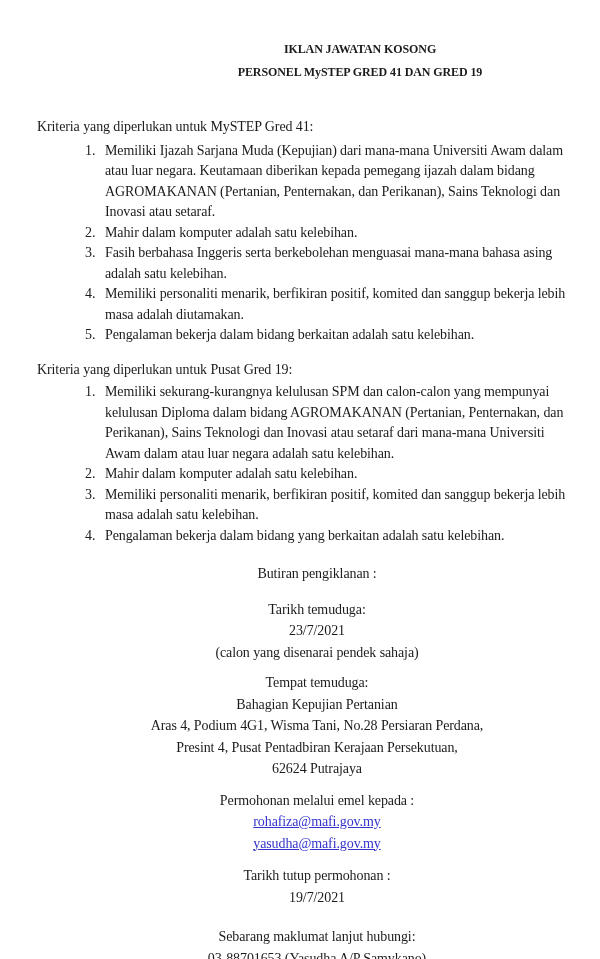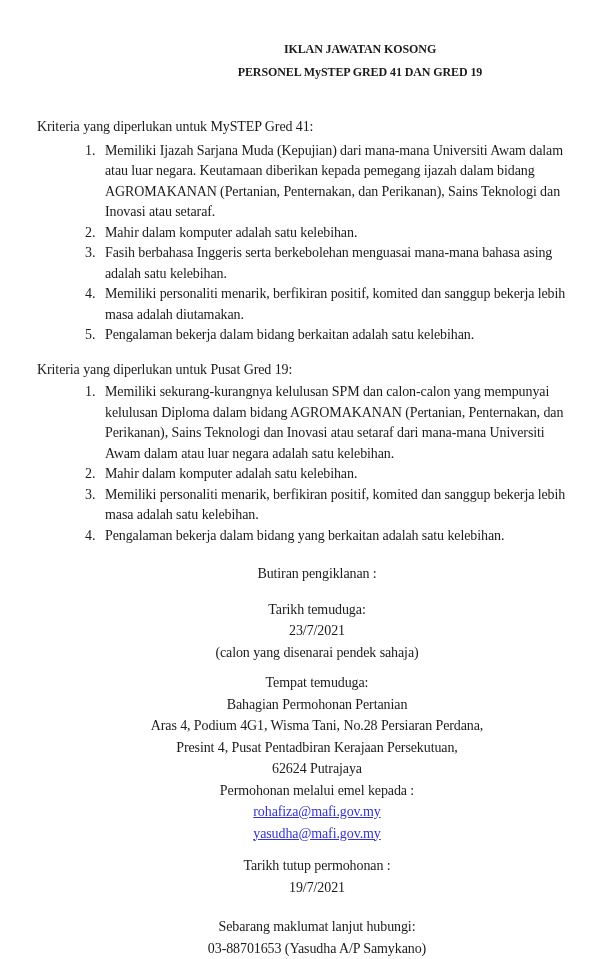--- a/index.html
+++ b/index.html
@@ -46,21 +46,21 @@
   }
   .centered {
     margin-left: 37px;
     margin-right: 3px;
     text-align: center;
     line-height: 21.5px;
   }
   .details-intro { margin-top: 17px; }
   .group-interview   { margin-top: 14px; }
   .group-venue       { margin-top: 9px; }
-  .group-application { margin-top: 0; }
+  .group-application { margin-top: 10px; }
   .group-closing     { margin-top: 11px; }
   .group-contact     { margin-top: 18px; }
   .b { font-weight: 400; }
   .email-link {
     display: block;
     color: var(--link-color, #3333cc);
     text-decoration: underline;
   }
 </style>
 </head>
@@ -129,21 +129,21 @@
   <div class="centered details-intro">Butiran pengiklanan :</div>
 
   <div class="centered group-interview">
     <div class="b">Tarikh temuduga:</div>
     <div class="b">23/7/2021</div>
     <div class="b">(calon yang disenarai pendek sahaja)</div>
   </div>
 
   <div class="centered group-venue">
     <div class="b">Tempat temuduga:</div>
-    <div>Bahagian Permohonan Pertanian</div>
+    <div>Bahagian Kepujian Pertanian</div>
     <div>Aras 4, Podium 4G1, Wisma Tani, No.28 Persiaran Perdana,</div>
     <div>Presint 4, Pusat Pentadbiran Kerajaan Persekutuan,</div>
     <div>62624 Putrajaya</div>
   </div>
 
   <div class="centered group-application">
     <div class="b">Permohonan melalui emel kepada :</div>
     <a href="#" class="email-link">rohafiza@mafi.gov.my</a>
     <a href="#" class="email-link">yasudha@mafi.gov.my</a>
   </div>

